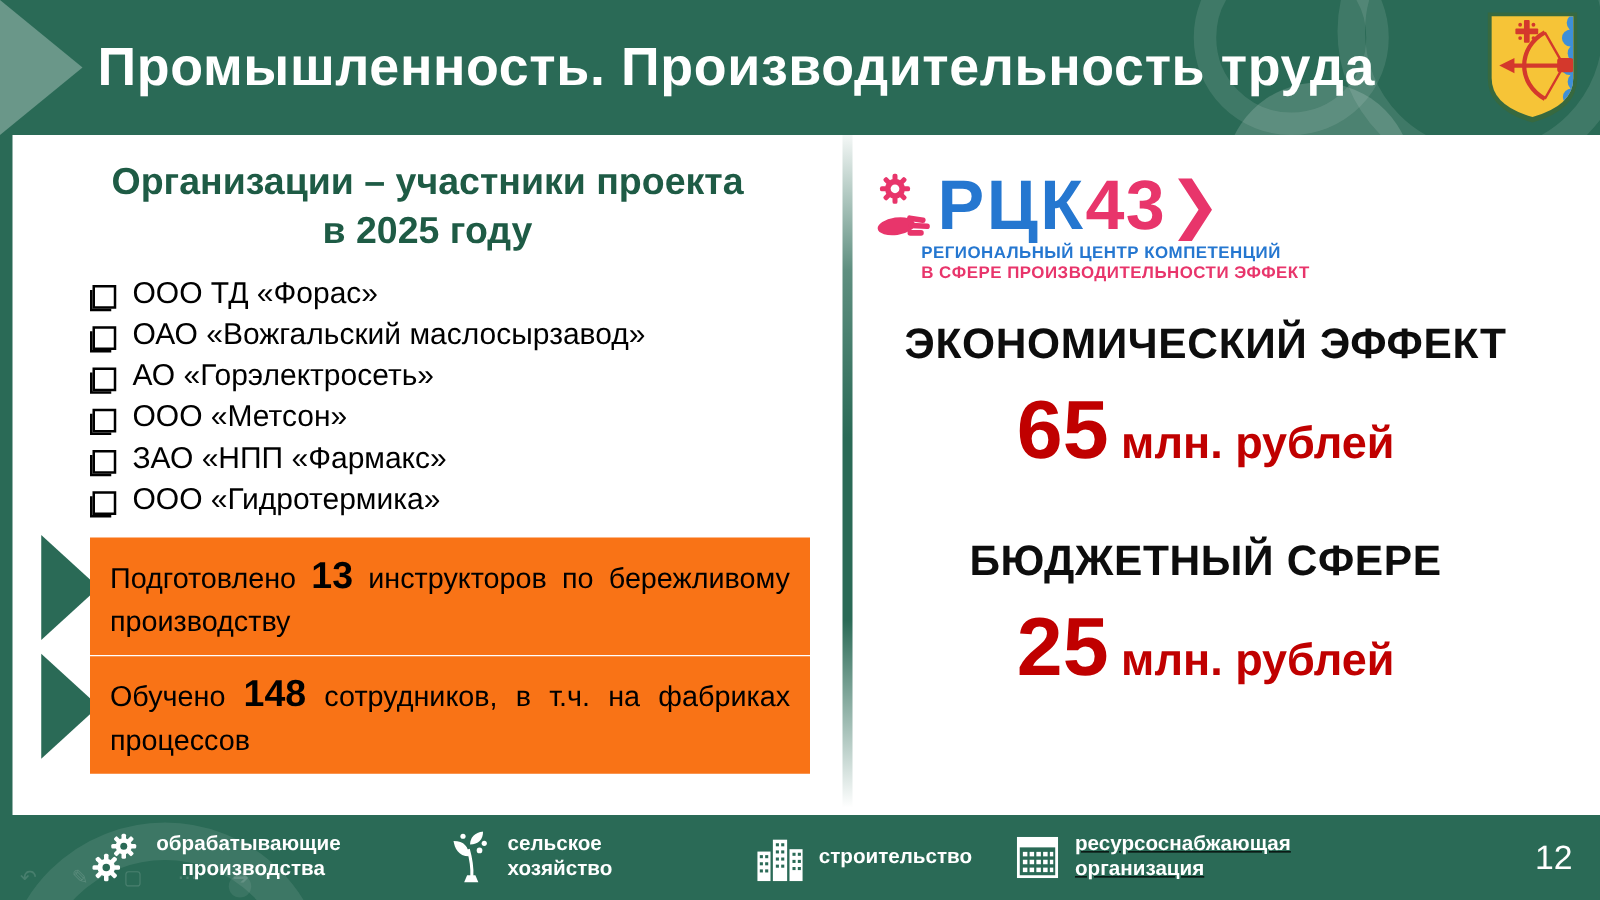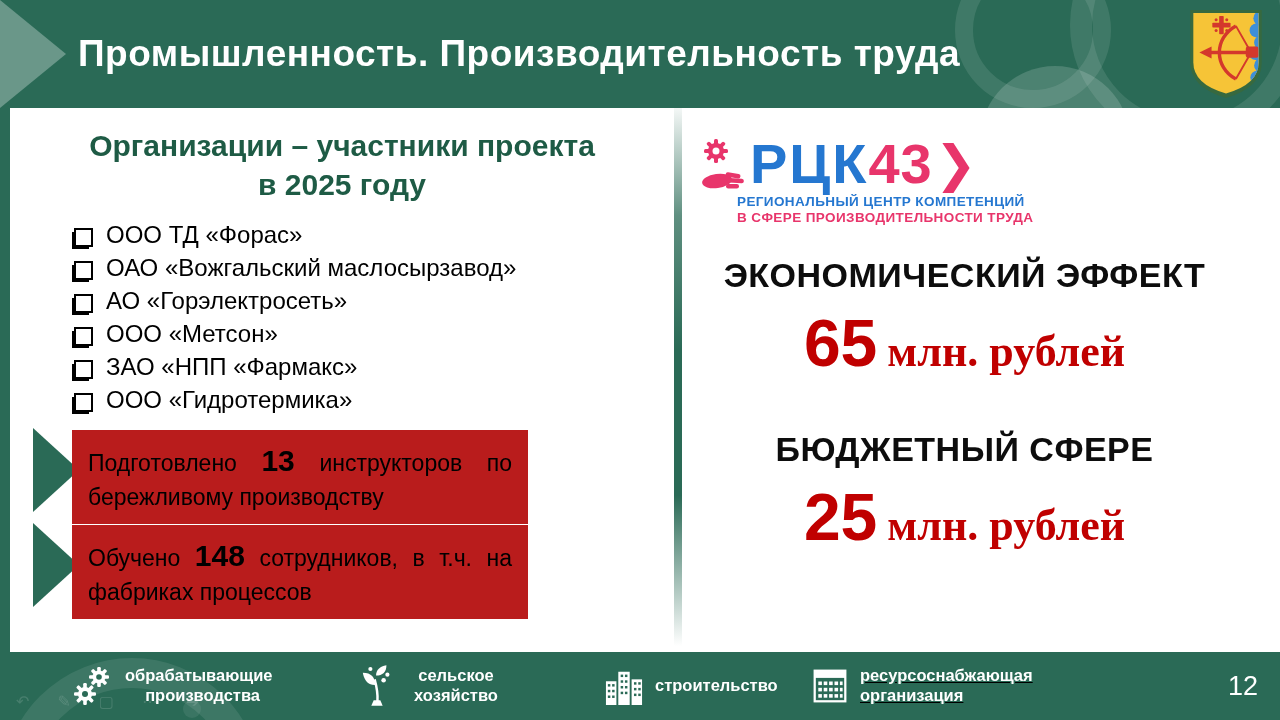--- a/index.html
+++ b/index.html
@@ -11,37 +11,37 @@
   .header{position:absolute;top:0;left:0;width:1280px;height:108px;background:#2A6A56;overflow:hidden;}
   .header-tri{position:absolute;left:0;top:0;width:0;height:0;
     border-top:54px solid transparent;border-bottom:54px solid transparent;
     border-left:66px solid rgba(255,255,255,0.30);}
   .ring{position:absolute;border-radius:50%;border:18px solid rgba(255,255,255,0.10);}
   .ring.r1{width:120px;height:120px;left:955px;top:-48px;}
   .ring.r2{width:190px;height:190px;left:1070px;top:-92px;border-width:22px;}
   .softcircle{position:absolute;border-radius:50%;background:rgba(255,255,255,0.16);
     width:150px;height:150px;left:980px;top:66px;}
   .slide-title{position:absolute;left:78px;top:0;width:1100px;height:108px;margin:0;
-    display:flex;align-items:center;color:#fff;font-size:37px;font-weight:700;letter-spacing:.5px;white-space:nowrap;}
+    display:flex;align-items:center;color:#fff;font-size:43px;font-weight:700;letter-spacing:.5px;white-space:nowrap;}
   .coat{position:absolute;right:16px;top:7px;}
   
   .content{position:absolute;top:108px;left:0;width:1280px;height:544px;background:#fff;padding-left:22px;}
   .left-strip{position:absolute;left:0;top:0;width:10px;height:544px;background:#2A6A56;}
   .divider{position:absolute;left:674px;top:0;width:8px;height:538px;
     background:linear-gradient(180deg,rgba(42,106,86,0.05) 0%,rgba(42,106,86,0.75) 20%,
       #2A6A56 45%,#2A6A56 72%,rgba(42,106,86,0.25) 93%,rgba(42,106,86,0) 100%);}
   
   .panel-left{position:absolute;left:10px;top:0;width:664px;height:544px;}
   .left-title{margin:0;position:absolute;top:18px;left:0;width:100%;text-align:center;
     color:#1E5B45;font-size:30px;font-weight:700;line-height:1.3;}
   .org-list{position:absolute;top:108px;left:64px;margin:0;padding:0;list-style:none;}
   .org-list li{display:flex;align-items:flex-end;height:33px;font-size:24px;color:#000;}
   .chk{flex:0 0 auto;width:15px;height:15px;border:2.5px solid #000;background:#fff;
     box-shadow:-3px 3px 0 -1px #000;margin-right:13px;margin-bottom:2px;}
-  .callout{position:absolute;left:62px;width:456px;background:#b91c1c;box-sizing:border-box;
+  .callout{position:absolute;left:62px;width:576px;background:#f97316;box-sizing:border-box;
     padding:11px 16px;font-size:23px;color:#000;text-align:justify;line-height:1.35;}
   .callout b{font-size:30px;font-weight:700;}
   .callout.c1{top:322px;min-height:80px;}
   .callout.c2{top:417px;min-height:80px;}
   .callout-arrow{position:absolute;left:23px;width:0;height:0;
     border-top:42px solid transparent;border-bottom:42px solid transparent;
     border-left:46px solid #2A6A56;}
   .callout-arrow.a1{top:320px;}
   .callout-arrow.a2{top:415px;}
   
@@ -53,29 +53,29 @@
     font-family:"DejaVu Sans",sans-serif;}
   .logo-sub{position:absolute;left:40px;top:86px;font-weight:700;font-size:13.5px;letter-spacing:.4px;line-height:1.15;margin-left:15px;}
   .logo-sub .s1{color:#2577D0;}
   .logo-sub .s2{color:#E8356B;}
   .effect{position:absolute;left:0;width:565px;text-align:center;}
   .effect.e1{top:148px;}
   .effect.e2{top:322px;}
   .effect-label{font-size:34px;font-weight:700;color:#0d0d0d;letter-spacing:.5px;}
   .effect-value{margin-top:10px;color:#C00000;font-weight:700;}
   .effect-value .num{font-size:66px;}
-  .effect-value .unit{font-size:44px;margin-left:10px;font-family:Liberation Serif, serif;}
+  .effect-value .unit{font-size:36px;margin-left:10px;}
   
   .footer{position:absolute;left:0;top:652px;width:1280px;height:68px;background:#2A6A56;overflow:hidden;}
   .footer .ring.rf{width:200px;height:200px;left:2px;top:6px;border:30px solid rgba(255,255,255,0.09);}
   .footer .dot{position:absolute;width:18px;height:18px;border-radius:50%;background:rgba(255,255,255,0.08);left:183px;top:48px;}
   .f-item{position:absolute;display:flex;align-items:center;height:68px;top:0;}
   .f-item .lbl{color:#fff;font-size:16.5px;font-weight:700;line-height:1.2;margin-left:12px;}
   .fi1{left:73px;text-align:right;} .fi1 .lbl{width:135px;}
-  .fi2{left:360px;text-align:center;} .fi2 .lbl{width:100px;}
+  .fi2{left:360px;} .fi2 .lbl{width:100px;}
   .fi3{left:605px;} .fi3 .lbl{width:160px;}
   .fi4{left:812px;text-decoration:underline;} .fi4 .lbl{width:170px;}
   .page-num{position:absolute;right:22px;top:0;height:68px;display:flex;align-items:center;
     color:#fff;font-size:27px;}
   .presenter{position:absolute;left:16px;top:40px;display:flex;gap:28px;}
   .presenter span{color:rgba(255,255,255,0.14);font-size:16px;font-family:"DejaVu Sans",sans-serif;}
 </style>
 </head>
 <body>
 
@@ -192,21 +192,21 @@
             <rect x="29" y="41" width="17" height="4.5" rx="2.2" transform="rotate(3 29 41)"></rect>
             <rect x="28" y="47" width="13" height="4.5" rx="2.2"></rect>
           </g>
         </svg>
         <span class="rck-main">РЦК</span>
           <span class="rck-num">43</span>
           <span class="rck-chev">❯</span>
       </div>
       <div class="logo-sub">
         <div class="s1">РЕГИОНАЛЬНЫЙ ЦЕНТР КОМПЕТЕНЦИЙ</div>
-        <div class="s2">В СФЕРЕ ПРОИЗВОДИТЕЛЬНОСТИ ТРУДА</div>
+        <div class="s2">В СФЕРЕ ПРОИЗВОДИТЕЛЬНОСТИ ЭФФЕКТ</div>
       </div>
 
       <div class="effect e1">
         <div class="effect-label">ЭКОНОМИЧЕСКИЙ ЭФФЕКТ</div>
         <div class="effect-value">
           <span class="num">65</span><span class="unit">млн. рублей</span>
         </div>
       </div>
 
       <div class="effect e2">

